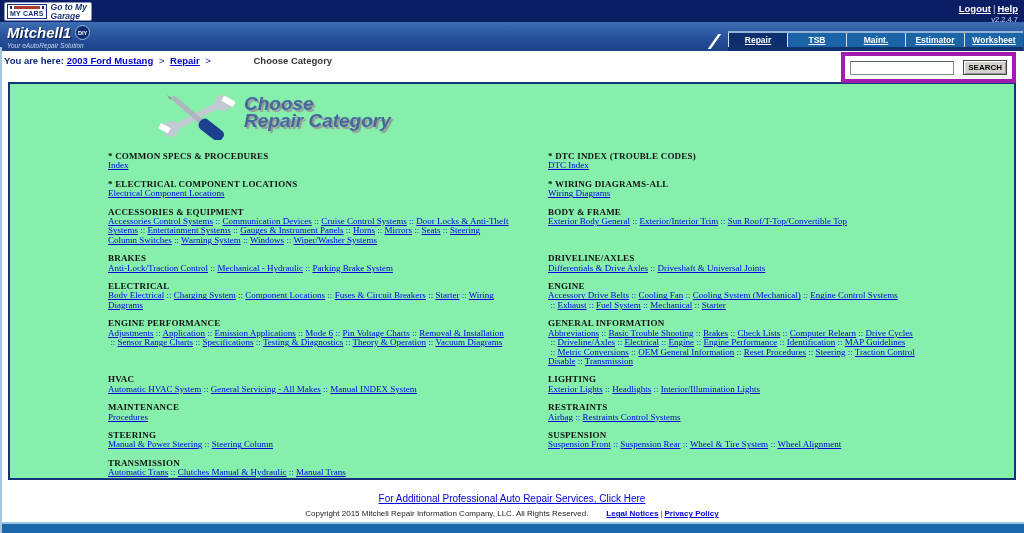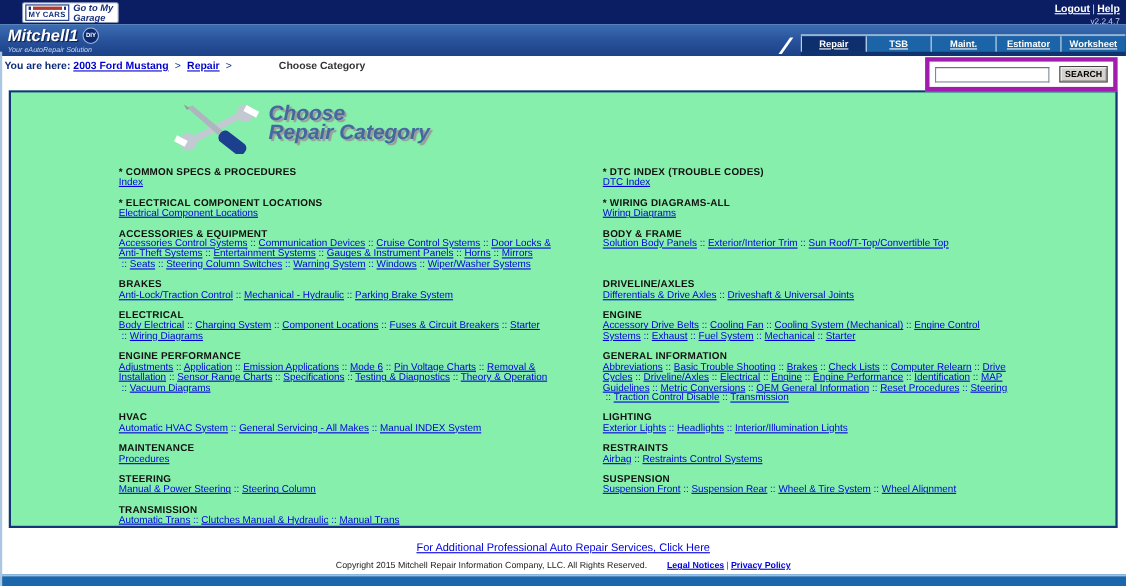--- a/index.html
+++ b/index.html
@@ -3,21 +3,21 @@
 <meta charset="utf-8">
 <style>
   * { margin:0; padding:0; box-sizing:border-box; }
   html,body { width:1024px; height:533px; background:#fff; overflow:hidden;
     font-family:"Liberation Sans","DejaVu Sans",sans-serif; }
   .page { position:relative; width:1024px; height:533px; }
   .page-left-edge { position:absolute; left:0; top:47px; bottom:0; width:2px; background:#a9c7e2; z-index:9; }
 
   
   .topbar { height:22px; background:#0c1e63; position:relative; }
-  .garage-btn { position:absolute; left:20px; top:2px; background:#fff; border:1px solid #8b95b5;
+  .garage-btn { position:absolute; left:4px; top:2px; background:#fff; border:1px solid #8b95b5;
     border-radius:2px; display:flex; align-items:center; gap:4px; padding:1px 4px 1px 2px; height:19px; cursor:pointer; }
   .plate { border:1px solid #16307c; background:#fff; padding:0 2px 1px; }
   .plate-banner { display:block; height:3px; margin:1px 0 1px;
     background:linear-gradient(90deg,#16307c 0 2px,#fff 2px 4px,#b03a30 4px calc(100% - 4px),#fff calc(100% - 4px) calc(100% - 2px),#16307c calc(100% - 2px)); }
   .plate-text { font-size:7px; font-weight:bold; color:#16307c; letter-spacing:.2px; line-height:7px; display:block; }
   .garage-label { color:#16307c; font-weight:bold; font-style:italic; font-size:8.5px; line-height:8.5px; white-space:pre-line; }
   .top-right { position:absolute; right:6px; top:3px; text-align:right; }
   .top-links { font-size:9.5px; font-weight:bold; color:#fff; }
   .top-links a { color:#fff; text-decoration:underline; cursor:pointer; }
   .top-links .tl-div { font-weight:normal; color:#c9d3ee; margin:0 2px; }
@@ -52,21 +52,21 @@
     font-family:"Liberation Sans",sans-serif; }
 
   
   .content { margin:0 8px; height:398px; border:2px solid #15357a; background:#86efac; overflow:hidden; }
   .title-block { margin:8px 0 0 148px; display:flex; align-items:flex-start; gap:8px; height:50px; }
   .title-text { font-size:19px; font-weight:bold; font-style:italic; color:#46689f;
     text-shadow:2px 2px 1px #999; line-height:17px; padding-top:3px; }
   .title-text span { display:block; }
 
   .cat-rows { padding-left:98px; margin-top:10px; }
-  .cat-row { display:grid; grid-template-columns:402px 368px; column-gap:38px; margin-bottom:9px; }
+  .cat-row { display:grid; grid-template-columns:402px 368px; column-gap:38px; margin-bottom:9px;font-family:Liberation Serif, serif; }
   .cat-cell { font-size:9px; line-height:9.4px; }
   .cat-heading { font-weight:bold; color:#111; letter-spacing:.2px; }
   .cat-link { color:#0000dd; text-decoration:underline; cursor:pointer; }
   .cat-sep { color:#0000dd; white-space:pre; }
 
   
   .footer { text-align:center; padding-top:8px; }
   .promo-link { font-size:10px; color:#0000dd; text-decoration:underline; cursor:pointer; }
   .copyright-row { font-size:8px; color:#222; margin-top:3px; }
   .copyright-row a { color:#0000dd; text-decoration:underline; font-weight:bold; cursor:pointer; }
@@ -173,21 +173,21 @@
             <div class="cat-links"><a class="cat-link">Wiring Diagrams</a></div>
           </div>
         </div>
         <div class="cat-row">
           <div class="cat-cell">
             <div class="cat-heading">ACCESSORIES &amp; EQUIPMENT</div>
             <div class="cat-links"><a class="cat-link">Accessories Control Systems</a><span class="cat-sep"> :: </span><a class="cat-link">Communication Devices</a><span class="cat-sep"> :: </span><a class="cat-link">Cruise Control Systems</a><span class="cat-sep"> :: </span><a class="cat-link">Door Locks &amp; Anti-Theft Systems</a><span class="cat-sep"> :: </span><a class="cat-link">Entertainment Systems</a><span class="cat-sep"> :: </span><a class="cat-link">Gauges &amp; Instrument Panels</a><span class="cat-sep"> :: </span><a class="cat-link">Horns</a><span class="cat-sep"> :: </span><a class="cat-link">Mirrors</a><span class="cat-sep"> :: </span><a class="cat-link">Seats</a><span class="cat-sep"> :: </span><a class="cat-link">Steering Column Switches</a><span class="cat-sep"> :: </span><a class="cat-link">Warning System</a><span class="cat-sep"> :: </span><a class="cat-link">Windows</a><span class="cat-sep"> :: </span><a class="cat-link">Wiper/Washer Systems</a></div>
           </div>
           <div class="cat-cell">
             <div class="cat-heading">BODY &amp; FRAME</div>
-            <div class="cat-links"><a class="cat-link">Solution Body Panels</a><span class="cat-sep"> :: </span><a class="cat-link">Exterior/Interior Trim</a><span class="cat-sep"> :: </span><a class="cat-link">Sun Roof/T-Top/Convertible Top</a></div>
+            <div class="cat-links"><a class="cat-link">Exterior Body General</a><span class="cat-sep"> :: </span><a class="cat-link">Exterior/Interior Trim</a><span class="cat-sep"> :: </span><a class="cat-link">Sun Roof/T-Top/Convertible Top</a></div>
           </div>
         </div>
         <div class="cat-row">
           <div class="cat-cell">
             <div class="cat-heading">BRAKES</div>
             <div class="cat-links"><a class="cat-link">Anti-Lock/Traction Control</a><span class="cat-sep"> :: </span><a class="cat-link">Mechanical - Hydraulic</a><span class="cat-sep"> :: </span><a class="cat-link">Parking Brake System</a></div>
           </div>
           <div class="cat-cell">
             <div class="cat-heading">DRIVELINE/AXLES</div>
             <div class="cat-links"><a class="cat-link">Differentials &amp; Drive Axles</a><span class="cat-sep"> :: </span><a class="cat-link">Driveshaft &amp; Universal Joints</a></div>

